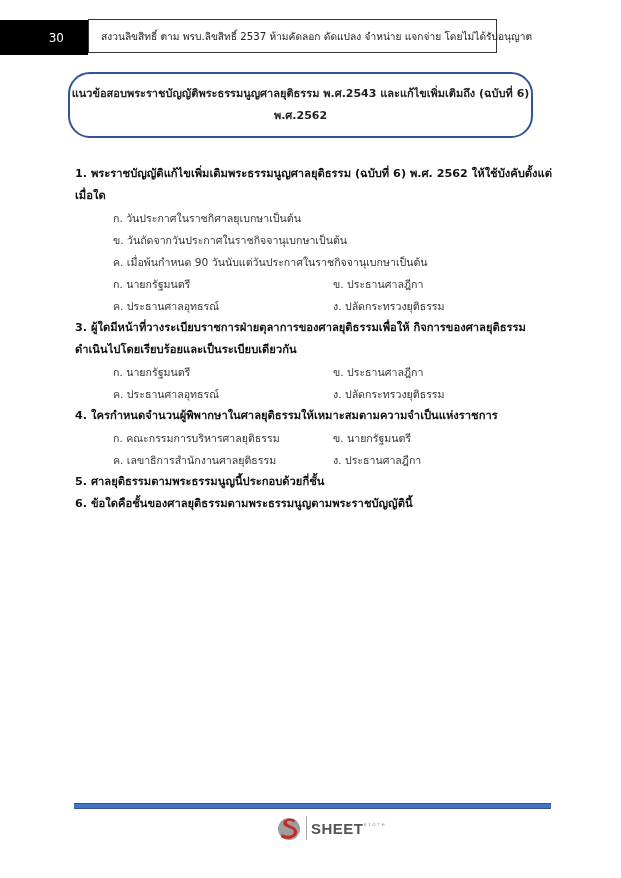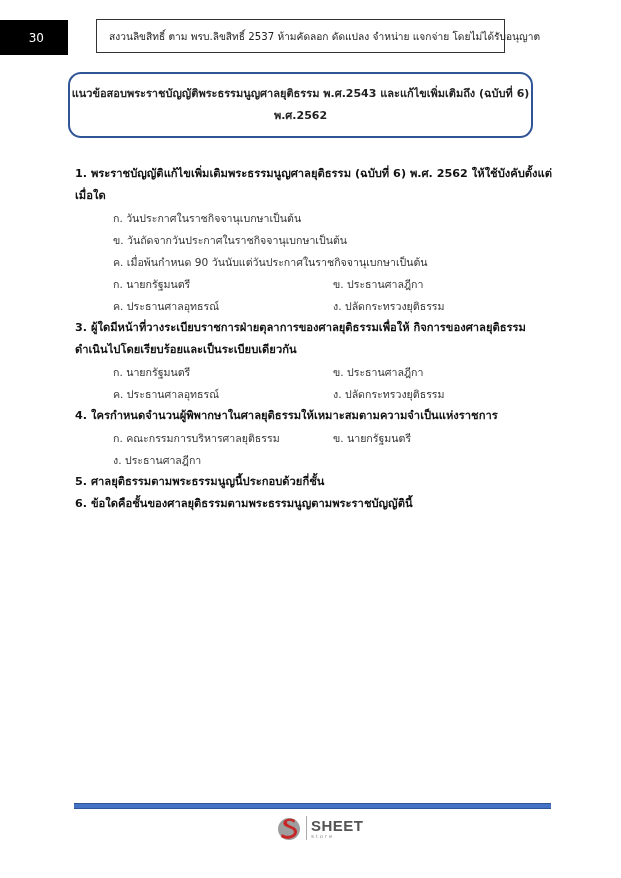--- a/index.html
+++ b/index.html
@@ -1,73 +1,73 @@
 <!DOCTYPE html>
 <html><head>
 <meta charset="utf-8">
 <style>
   html, body { margin:0; padding:0; }
   body {
     width:621px; height:878px; background:#ffffff; position:relative; overflow:hidden;
     font-family:"DejaVu Sans", "Liberation Sans", sans-serif; color:#222;
   }
   .page-num {
-    position:absolute; left:0; top:20px; width:68px; height:35px; background:#000;
+    position:absolute; left:0; top:20px; width:88px; height:35px; background:#000;
     color:#fff; font-size:12px; display:flex; align-items:center; justify-content:flex-end;
     padding-right:24px; box-sizing:border-box;
   }
   .copyright {
-    position:absolute; left:96px; top:19px; width:409px; height:34px;
+    position:absolute; left:88px; top:19px; width:409px; height:34px;
     border:1px solid #333; box-sizing:border-box; font-size:10.2px;
     display:flex; align-items:center; padding-left:12px; white-space:nowrap; color:#222;
   }
   .title-box {
     position:absolute; left:68px; top:72px; width:465px; height:66px;
-    border:2px solid #2f5597; border-radius:13px; box-sizing:border-box;
+    border:2px solid #2f5597; border-radius:22px; box-sizing:border-box;
     display:flex; flex-direction:column; align-items:center; justify-content:center;
     font-weight:bold; font-size:11px; line-height:22px; color:#222; text-align:center;
   }
   .content { position:absolute; left:75px; top:163px; width:478px; }
   .q {
     font-weight:bold; font-size:11.2px; line-height:22px; color:#111;
   }
   .opts { padding-left:38px; font-size:10.6px; line-height:22px; color:#333; }
   .opt-row { display:flex; }
   .opt-row .col { width:225px; white-space:nowrap; }
   .opt-single { white-space:nowrap; }
   .rule {
     position:absolute; left:74px; top:803px; width:477px; height:4px;
     background:#4472c4; border-top:1px solid #2f5597; border-bottom:1px solid #2f5597;
   }
   .logo {
     position:absolute; left:276px; top:814px; height:28px; display:flex; align-items:center;
   }
   .logo-mark { width:26px; height:26px; position:relative; }
   .logo-sep { width:1px; height:24px; background:#aaa; margin:0 4px 0 4px; }
-  .logo-text { display:flex; flex-direction:column; line-height:1; }
+  .logo-text { display:flex; flex-direction:row; line-height:1; }
   .logo-main { font-family:"Liberation Sans", sans-serif; font-weight:bold; font-size:15px; color:#555; letter-spacing:0.5px; }
   .logo-sub { font-family:"Liberation Sans", sans-serif; font-size:6px; color:#999; letter-spacing:2px; }
 </style>
 </head>
 <body>
 
 <div class="page-num">30</div>
 <div class="copyright">สงวนลิขสิทธิ์ ตาม พรบ.ลิขสิทธิ์ 2537 ห้ามคัดลอก ดัดแปลง จำหน่าย แจกจ่าย โดยไม่ได้รับอนุญาต</div>
 
 <div class="title-box">
   <div>แนวข้อสอบพระราชบัญญัติพระธรรมนูญศาลยุติธรรม พ.ศ.2543 และแก้ไขเพิ่มเติมถึง (ฉบับที่ 6)</div>
   <div>พ.ศ.2562</div>
 </div>
 
 <div class="content">
 
   <div>
     <div class="q">1. พระราชบัญญัติแก้ไขเพิ่มเติมพระธรรมนูญศาลยุติธรรม (ฉบับที่ 6) พ.ศ. 2562 ให้ใช้บังคับตั้งแต่เมื่อใด</div>
     <div class="opts">
-      <div class="opt-single">ก. วันประกาศในราชกิจจานุเบกษาเป็นต้น</div>
+      <div class="opt-single">ก. วันประกาศในราชกิศาลยุเบกษาเป็นต้น</div>
       <div class="opt-single">ข. วันถัดจากวันประกาศในราชกิจจานุเบกษาเป็นต้น</div>
       <div class="opt-single">ค. เมื่อพ้นกำหนด 90 วันนับแต่วันประกาศในราชกิจจานุเบกษาเป็นต้น</div>
     </div>
   </div>
 
   <div>
     <div class="opts">
       <div class="opt-row">
         <div class="col">ก. นายกรัฐมนตรี</div>
         <div class="col">ข. ประธานศาลฎีกา</div>
@@ -94,20 +94,21 @@
   </div>
 
   <div>
     <div class="q">4.  ใครกำหนดจำนวนผู้พิพากษาในศาลยุติธรรมให้เหมาะสมตามความจำเป็นแห่งราชการ</div>
     <div class="opts">
       <div class="opt-row">
         <div class="col">ก. คณะกรรมการบริหารศาลยุติธรรม</div>
         <div class="col">ข. นายกรัฐมนตรี</div>
       </div>
       <div class="opt-row">
+        <div class="col">ค. เลขาธิการสำนักงานศาลยุติธรรม</div>
         <div class="col">ง. ประธานศาลฎีกา</div>
       </div>
     </div>
   </div>
 
   <div>
     <div class="q">5. ศาลยุติธรรมตามพระธรรมนูญนี้ประกอบด้วยกี่ชั้น</div>
   </div>
 
   <div>

